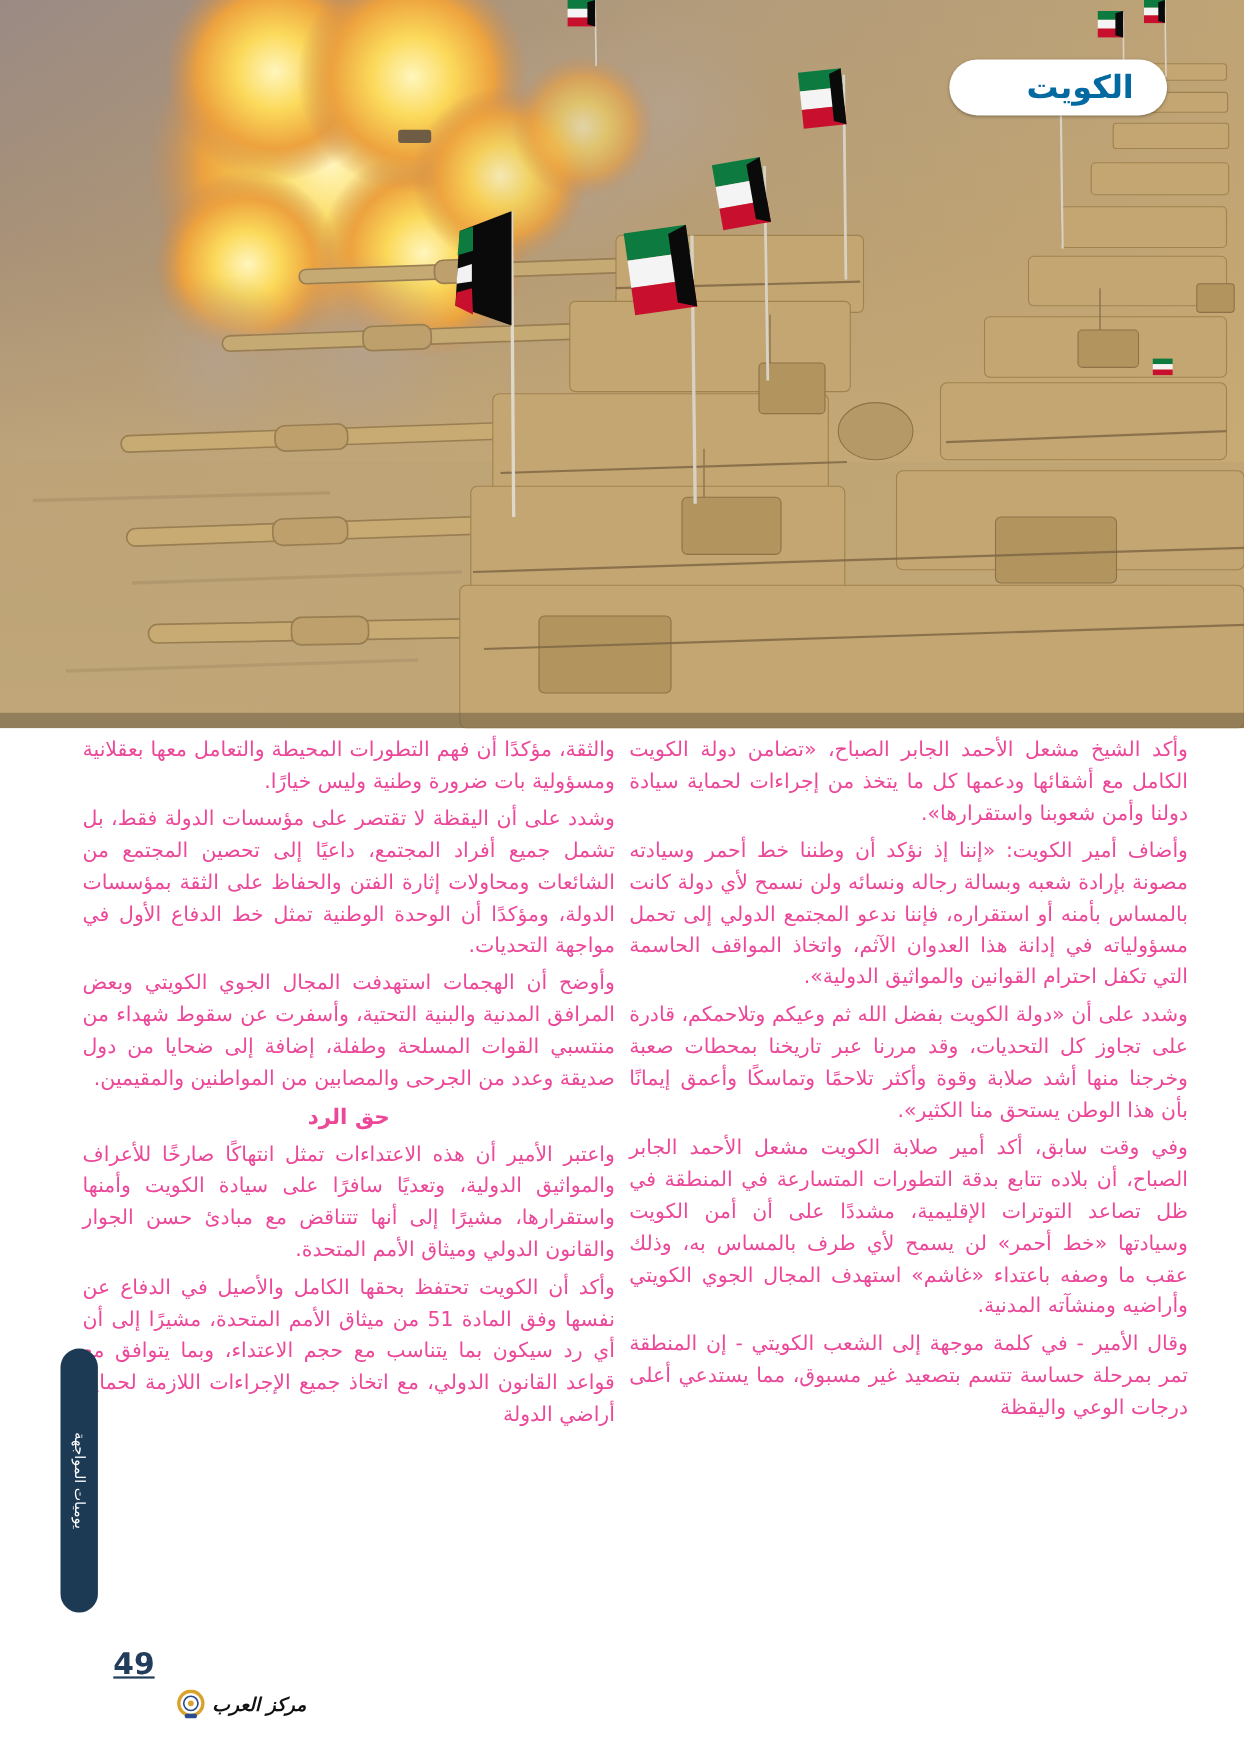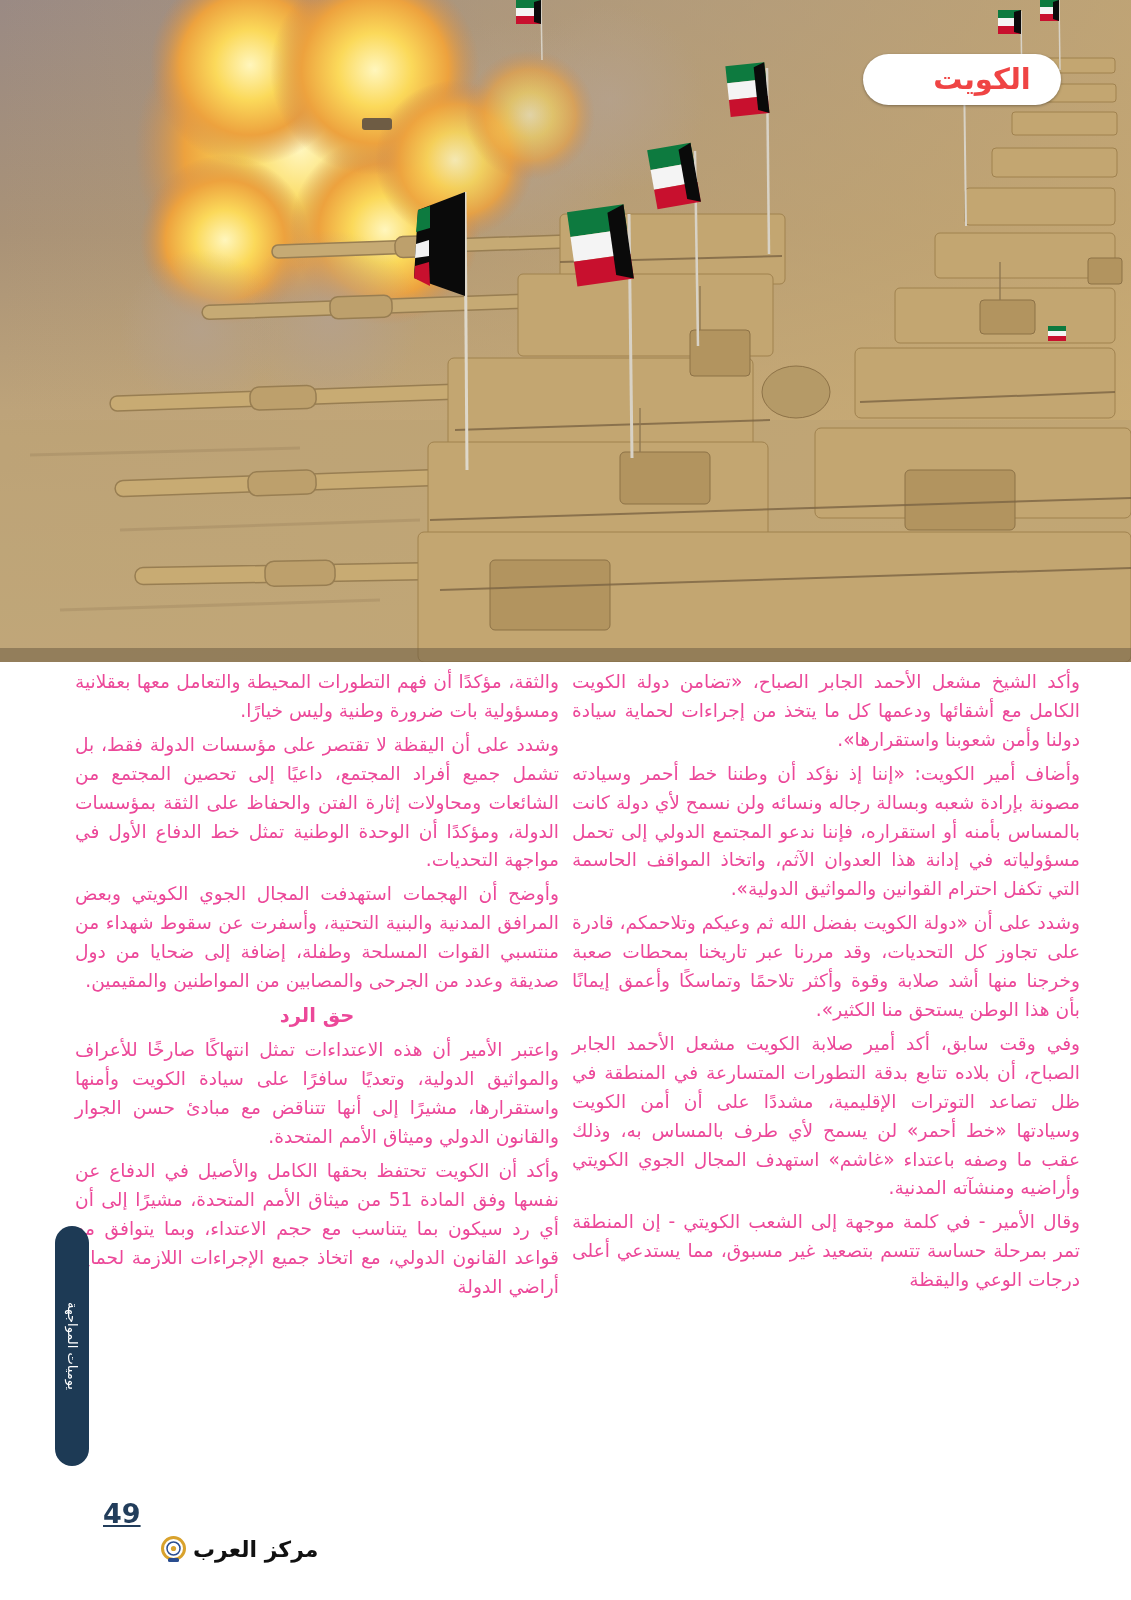--- a/index.html
+++ b/index.html
@@ -11,21 +11,21 @@
   }
   
   .hero{position:absolute;left:0;top:0;width:1131px;height:662px;overflow:hidden;}
   .hero svg{display:block;width:1131px;height:662px;}
   .tag-pill{
     position:absolute;left:863px;top:54px;width:198px;height:51px;
     background:#ffffff;border-radius:26px;
     display:flex;align-items:center;justify-content:center;
     box-shadow:0 1px 3px rgba(0,0,0,.35);
   }
-  .tag-pill span{font-size:29px;font-weight:bold;color:#ef4444;line-height:1;margin-left:40px;}
+  .tag-pill span{font-size:29px;font-weight:bold;color:#0369a1;line-height:1;margin-left:40px;}
   
   .article{
     position:absolute;top:668px;right:51px;left:75px;
     display:flex;flex-direction:row;gap:13px;direction:rtl;
   }
   .col{color:#ec4899;font-size:18.6px;line-height:1.555;}
   .col-right{width:508px;}
   .col-left{width:484px;}
   .para{margin:0 0 5px 0;text-align:justify;text-justify:inter-word;}
   .heading{margin:3px 0 5px 0;text-align:center;font-weight:bold;font-size:19.5px;}
@@ -41,21 +41,21 @@
   }
   
   .page-number{
     position:absolute;left:103px;top:1498px;
     font-size:27px;font-weight:bold;color:#223d5b;direction:ltr;text-decoration:underline;
   }
   .logo{
     position:absolute;left:160px;top:1536px;
     display:flex;flex-direction:row-reverse;align-items:center;gap:6px;direction:ltr;
   }
-  .logo .logo-text{font-size:22px;font-weight:bold;color:#111111;}
+  .logo .logo-text{font-size:17px;font-weight:bold;color:#111111;font-style:italic;}
   .logo svg{display:block;}
 </style>
 </head>
 <body>
 
 <div class="hero">
   <svg viewBox="0 0 1131 662" preserveAspectRatio="none">
     <defs>
       <linearGradient id="sky" x1="0" y1="0" x2="0" y2="1">
         <stop offset="0" stop-color="#9a8a84"></stop>

